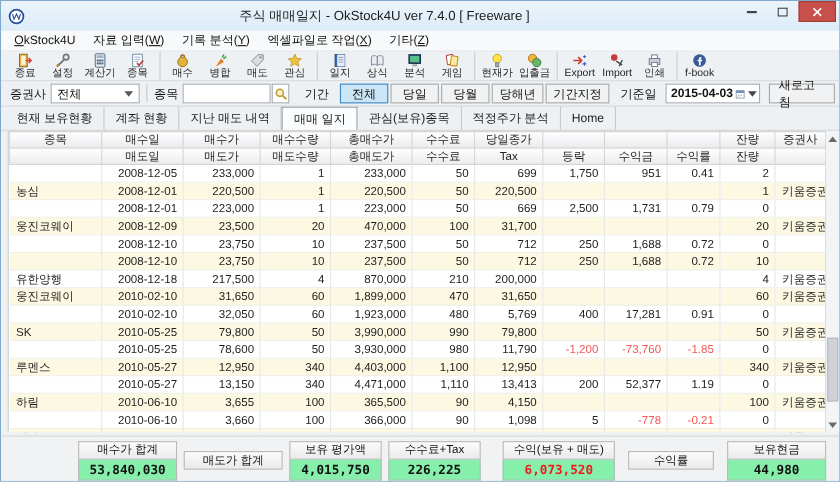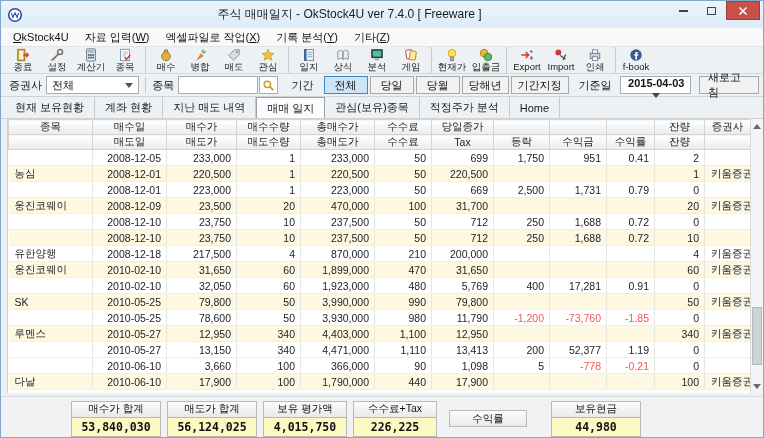--- a/index.html
+++ b/index.html
@@ -31,21 +31,21 @@
   .flabel{margin-right:4px;white-space:nowrap;}
   .combobox{width:112px;height:18px;background:#fff;border:1px solid #a5adb5;display:flex;align-items:center;justify-content:space-between;padding:0 5px;}
   .arr-down{width:0;height:0;border-left:4px solid transparent;border-right:4px solid transparent;border-top:5px solid #555;}
   .vsep{width:1px;height:16px;background:#c5c9cd;margin:0 6px;}
   .stock-input{width:80px;height:18px;border:1px solid #a5adb5;font-size:11px;padding:0 3px;font-family:inherit;}
   .sbtn{width:22px;height:18px;border:1px solid #a5adb5;background:#fff;display:flex;align-items:center;justify-content:center;margin-left:1px;}
   .sbtn svg{width:13px;height:13px;}
   .periodwrap{display:flex;gap:2px;margin-left:6px;}
   .p-btn{min-width:44px;height:18px;border:1px solid #a9a9a9;background:#f1f2f3;font-size:11px;display:flex;align-items:center;justify-content:center;padding:0 6px;white-space:nowrap;}
   .p-btn.active{background:#cde6f7;border-color:#3d87c4;}
-  .datebox{width:86px;height:18px;background:#fff;border:1px solid #a5adb5;display:flex;align-items:center;padding:0 2px 0 4px;margin-left:4px;gap:2px;flex-direction:column;}
+  .datebox{width:86px;height:18px;background:#fff;border:1px solid #a5adb5;display:flex;align-items:center;padding:0 2px 0 4px;margin-left:4px;gap:2px;}
   .datebox .dval{flex:1;font-size:11px;font-weight:bold;white-space:nowrap;}
   .datebox svg{width:11px;height:11px;}
   .refresh-btn{min-width:60px;height:18px;border:1px solid #a9a9a9;background:#f1f2f3;font-size:11px;display:flex;align-items:center;justify-content:center;margin-left:8px;padding:0 8px;}
   
   .tabbar{height:22px;display:flex;align-items:stretch;background:#eef1f3;border-bottom:1px solid #cfd3d6;padding-left:4px;font-size:11px;}
   .tab{padding:0 10px;display:flex;align-items:center;color:#1b1b1b;border-right:1px solid #c6cacd;white-space:nowrap;}
   .tab.active{background:#fbfcfd;border:1px solid #9aa0a6;border-bottom:none;}
   
   .tablewrap{display:flex;height:274px;background:#fff;}
   .rowstrip{width:7px;background:#eef0f2;border-right:1px solid #d0d0d0;}
@@ -63,21 +63,21 @@
   .sc-up,.sc-down{position:absolute;left:0;width:12px;height:14px;display:flex;align-items:center;justify-content:center;}
   .sc-up{top:0;}.sc-down{bottom:0;}
   .tri-up{width:0;height:0;border-left:4px solid transparent;border-right:4px solid transparent;border-bottom:5px solid #6a6a6a;}
   .tri-down{width:0;height:0;border-left:4px solid transparent;border-right:4px solid transparent;border-top:5px solid #6a6a6a;}
   .sc-thumb{position:absolute;left:1px;width:10px;top:188px;height:58px;background:#cdd2d7;border:1px solid #b4bac0;}
   
   .spacer{height:3px;background:#eef1f3;}
   .summary{height:44px;background:#f0f2f3;border-top:1px solid #d8d8d8;display:flex;align-items:center;padding-left:70px;}
   .sum-box{display:flex;flex-direction:column;}
   .sum-label{height:17px;border:1px solid #b9b9b9;background:linear-gradient(#fbfbfb,#eaeaea);font-size:10.5px;color:#111;display:flex;align-items:center;justify-content:center;padding:0 21px;white-space:nowrap;}
-  .sum-value{height:19px;border:1px solid #b9b9b9;border-top:none;background:#fef9c3;font-family:"DejaVu Sans Mono",monospace;font-weight:bold;font-size:11.5px;color:#111;display:flex;align-items:center;justify-content:center;}
+  .sum-value{height:19px;border:1px solid #b9b9b9;border-top:none;background:#86efac;font-family:"DejaVu Sans Mono",monospace;font-weight:bold;font-size:11.5px;color:#111;display:flex;align-items:center;justify-content:center;}
   .sum-value.red{color:#ee1c1c;}
 </style>
 </head>
 <body>
 
 <div class="window">
 
   <div class="titlebar">
     <span class="appicon">
       <svg viewBox="0 0 16 16">
@@ -97,22 +97,22 @@
         <svg width="10" height="10" viewBox="0 0 10 10">
             <path d="M1.5 1.5l7 7M8.5 1.5l-7 7" stroke="#fff" stroke-width="1.5"></path>
           </svg>
       </div>
     </div>
   </div>
 
   <div class="menubar" id="menu-bar">
       <div class="menu-item"><u>O</u>kStock4U</div>
       <div class="menu-item">자료 입력(<u>W</u>)</div>
+      <div class="menu-item">기록 분석(<u>Y</u>)</div>
       <div class="menu-item">엑셀파일로 작업(<u>X</u>)</div>
-      <div class="menu-item">기록 분석(<u>Y</u>)</div>
       <div class="menu-item">기타(<u>Z</u>)</div>
     </div>
 
   <div class="toolbar" id="toolbar">
       <div class="tb-group">
         <div class="tb-btn">
           <span class="tb-ico">
             <svg viewBox="0 0 16 16">
               <rect x="2" y="1.5" width="8" height="13" fill="#e8b64c" stroke="#8a6a1a"></rect>
               <rect x="3.8" y="3.2" width="4.4" height="9.6" fill="#fdf3d0"></rect>
@@ -572,20 +572,34 @@
               <td class="ar">340</td>
               <td class="ar">4,471,000</td>
               <td class="ar">1,110</td>
               <td class="ar">13,413</td>
               <td class="ar">200</td>
               <td class="ar">52,377</td>
               <td class="ar">1.19</td>
               <td class="ar">0</td>
               <td class="al"></td>
             </tr>
+            <tr class="cream">
+              <td class="al">하림</td>
+              <td class="ar">2010-06-10</td>
+              <td class="ar">3,655</td>
+              <td class="ar">100</td>
+              <td class="ar">365,500</td>
+              <td class="ar">90</td>
+              <td class="ar">4,150</td>
+              <td class="ar"></td>
+              <td class="ar"></td>
+              <td class="ar"></td>
+              <td class="ar">100</td>
+              <td class="al">키움증권</td>
+            </tr>
             <tr class="white">
               <td class="al"></td>
               <td class="ar">2010-06-10</td>
               <td class="ar">3,660</td>
               <td class="ar">100</td>
               <td class="ar">366,000</td>
               <td class="ar">90</td>
               <td class="ar">1,098</td>
               <td class="ar">5</td>
               <td class="ar neg">-778</td>
@@ -623,32 +637,35 @@
 
   <div class="spacer"></div>
 
   <div class="summary" id="summary">
       <div class="sum-box" style="width: 90px; margin-left: 0px;">
         <div class="sum-label">매수가 합계</div>
         <div class="sum-value">53,840,030</div>
       </div>
       <div class="sum-box" style="width: 90px; margin-left: 6px;">
         <div class="sum-label">매도가 합계</div>
-        <div class="sum-value">56,124,025</div>
       </div>
       <div class="sum-box" style="width: 84px; margin-left: 6px;">
         <div class="sum-label">보유 평가액</div>
         <div class="sum-value">4,015,750</div>
       </div>
       <div class="sum-box" style="width: 84px; margin-left: 6px;">
         <div class="sum-label">수수료+Tax</div>
         <div class="sum-value">226,225</div>
       </div>
+      <div class="sum-box" style="width: 102px; margin-left: 20px;">
+        <div class="sum-label">수익(보유 + 매도)</div>
+        <div class="sum-value red">6,073,520</div>
+      </div>
       <div class="sum-box" style="width: 78px; margin-left: 12px;">
         <div class="sum-label">수익률</div>
       </div>
-      <div class="sum-box" style="width: 90px; margin-left: 24px;">
+      <div class="sum-box" style="width: 90px; margin-left: 12px;">
         <div class="sum-label">보유현금</div>
         <div class="sum-value">44,980</div>
       </div>
     </div>
 
 </div>
 
 </body></html>

